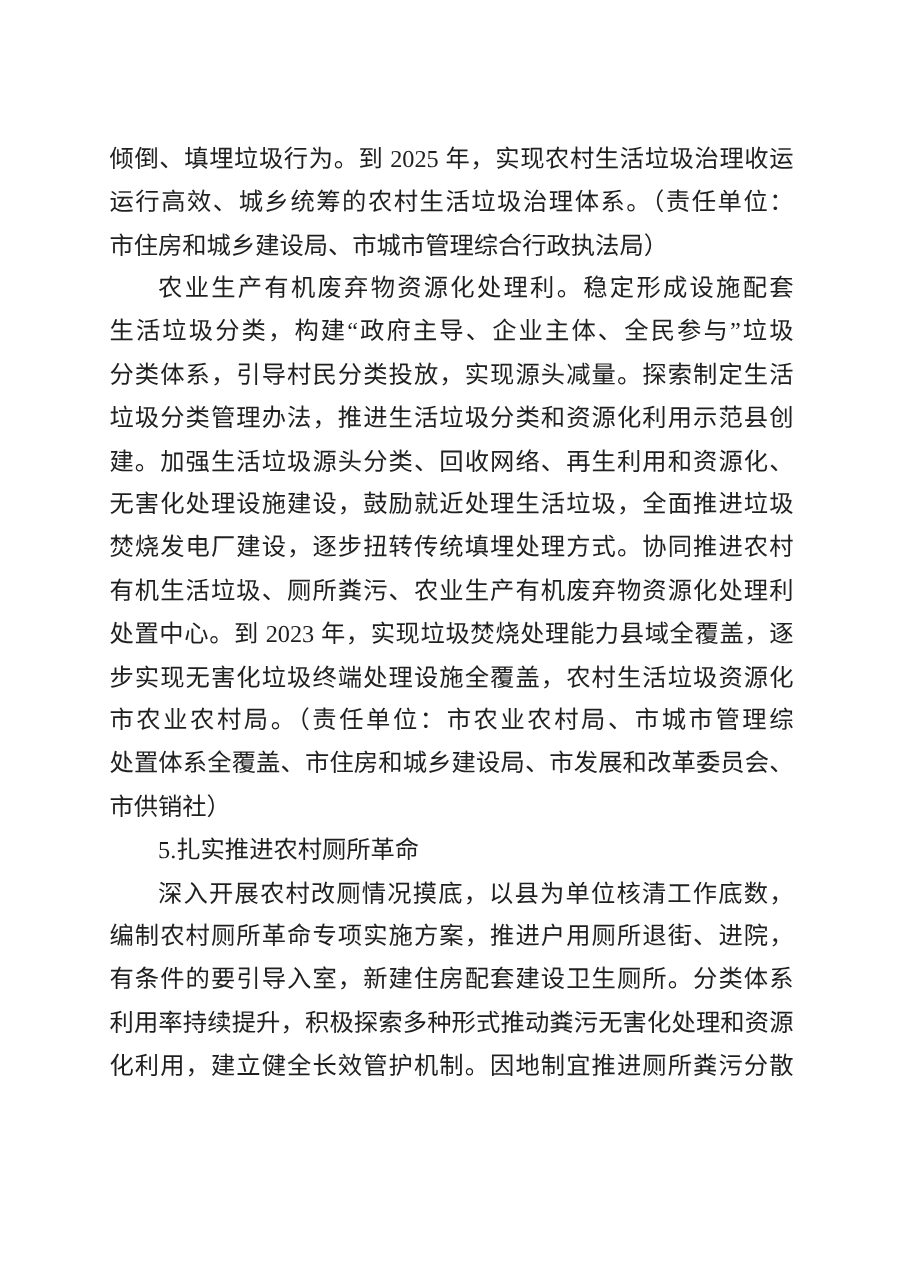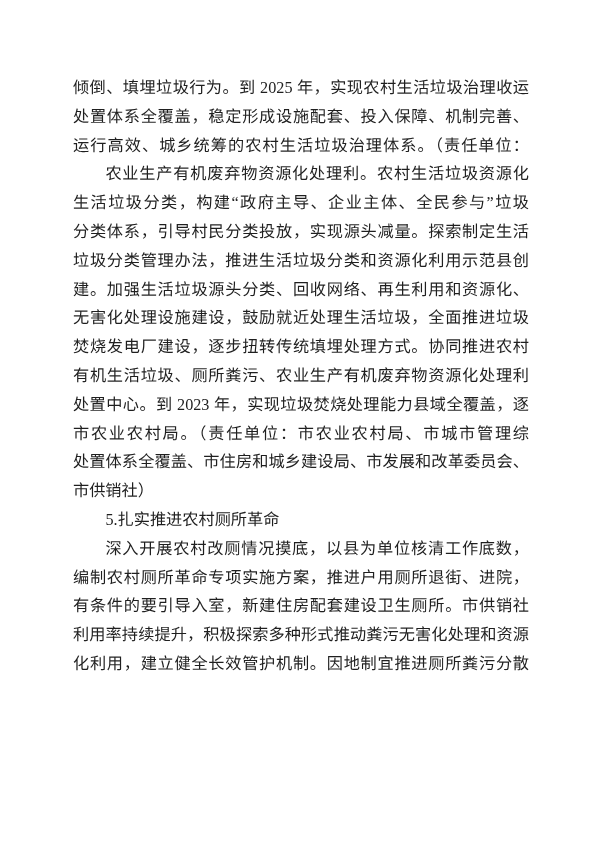--- a/index.html
+++ b/index.html
@@ -13,21 +13,21 @@
   }
   .page {
     position: absolute;
     left: 0; top: 0;
     width: 600px; height: 848px;
     background: #ffffff;
   }
   .text-block {
     position: absolute;
     left: 73px;
-    top: 74px;
+    top: 92px;
     width: 456px;
     color: #1f1f1f;
   }
   .line {
     font-size: 16.2px;
     line-height: 28.8px;
     height: 28.8px;
     white-space: normal;
     text-align: justify;
     text-justify: inter-character;
@@ -36,34 +36,35 @@
   .line.fill { text-align-last: justify; }
   .line.indent { text-indent: 2em; }
   .b { font-weight: normal; }
 </style>
 </head>
 <body>
 
 <div class="page">
   <div class="text-block">
     <div class="line fill"><span>倾倒、填埋垃圾行为。到 2025 年，实现农村生活垃圾治理收运</span></div>
-    <div class="line fill"><span>处置体系全覆盖，稳定形成设施配套、投入保障、机制完善、</span></div>
     <div class="line fill"><span>运行高效、城乡统筹的农村生活垃圾治理体系。</span><span class="b">（责任单位：</span></div>
-    <div class="line indent fill"><span class="b">农业生产有机废弃物资源化处理利。</span><span>农村生活垃圾资源化</span></div>
+    <div class="line"><span class="b">市住房和城乡建设局、市城市管理综合行政执法局）</span></div>
+    <div class="line indent fill"><span class="b">农业生产有机废弃物资源化处理利。</span><span>稳定形成设施配套</span></div>
     <div class="line fill"><span>生活垃圾分类，构建“政府主导、企业主体、全民参与”垃圾</span></div>
     <div class="line fill"><span>分类体系，引导村民分类投放，实现源头减量。探索制定生活</span></div>
     <div class="line fill"><span>垃圾分类管理办法，推进生活垃圾分类和资源化利用示范县创</span></div>
     <div class="line fill"><span>建。加强生活垃圾源头分类、回收网络、再生利用和资源化、</span></div>
     <div class="line fill"><span>无害化处理设施建设，鼓励就近处理生活垃圾，全面推进垃圾</span></div>
     <div class="line fill"><span>焚烧发电厂建设，逐步扭转传统填埋处理方式。协同推进农村</span></div>
     <div class="line fill"><span>有机生活垃圾、厕所粪污、农业生产有机废弃物资源化处理利</span></div>
     <div class="line fill"><span>处置中心。到 2023 年，实现垃圾焚烧处理能力县域全覆盖，逐</span></div>
+    <div class="line fill"><span>步实现无害化垃圾终端处理设施全覆盖，农村生活垃圾资源化</span></div>
     <div class="line fill"><span>市农业农村局。</span><span class="b">（责任单位：市农业农村局、市城市管理综</span></div>
     <div class="line fill"><span class="b">处置体系全覆盖、市住房和城乡建设局、市发展和改革委员会、</span></div>
     <div class="line"><span class="b">市供销社）</span></div>
     <div class="line indent"><span class="b">5.扎实推进农村厕所革命</span></div>
     <div class="line indent fill"><span>深入开展农村改厕情况摸底，以县为单位核清工作底数，</span></div>
     <div class="line fill"><span>编制农村厕所革命专项实施方案，推进户用厕所退街、进院，</span></div>
-    <div class="line fill"><span>有条件的要引导入室，新建住房配套建设卫生厕所。市供销社</span></div>
+    <div class="line fill"><span>有条件的要引导入室，新建住房配套建设卫生厕所。分类体系</span></div>
     <div class="line fill"><span>利用率持续提升，积极探索多种形式推动粪污无害化处理和资源</span></div>
     <div class="line fill"><span>化利用，建立健全长效管护机制。因地制宜推进厕所粪污分散</span></div>
   </div>
 </div>
 
 </body></html>

